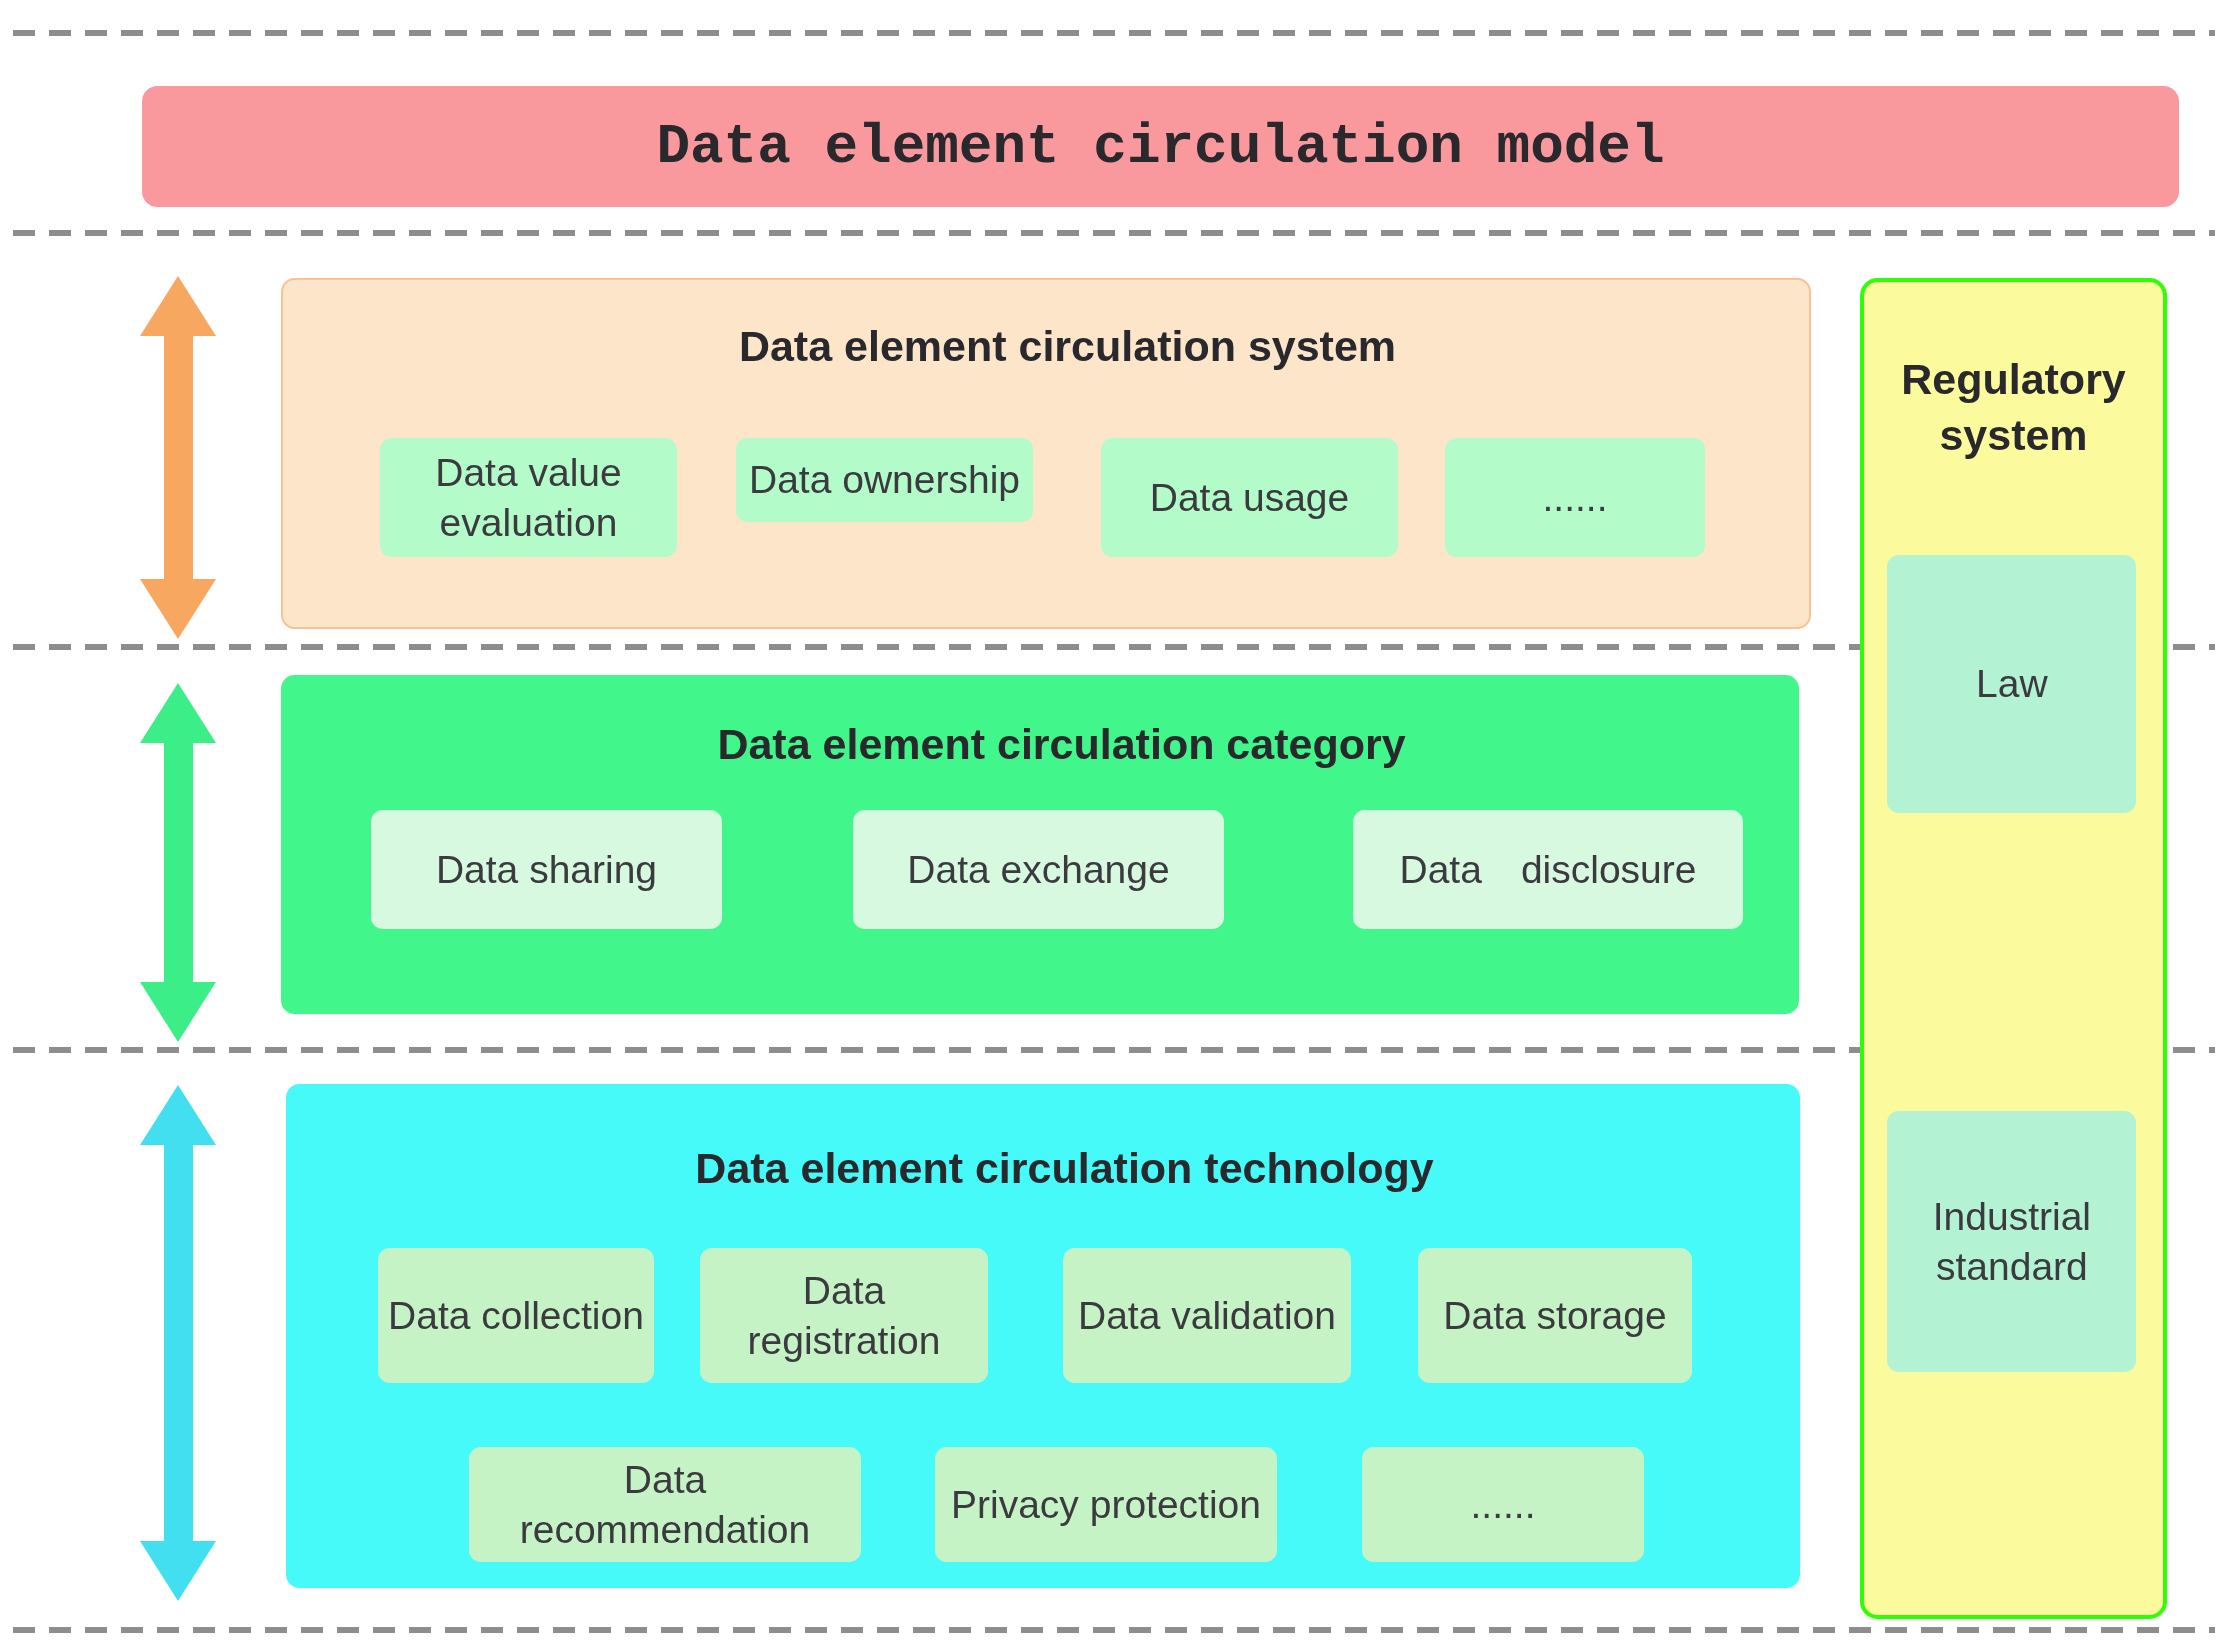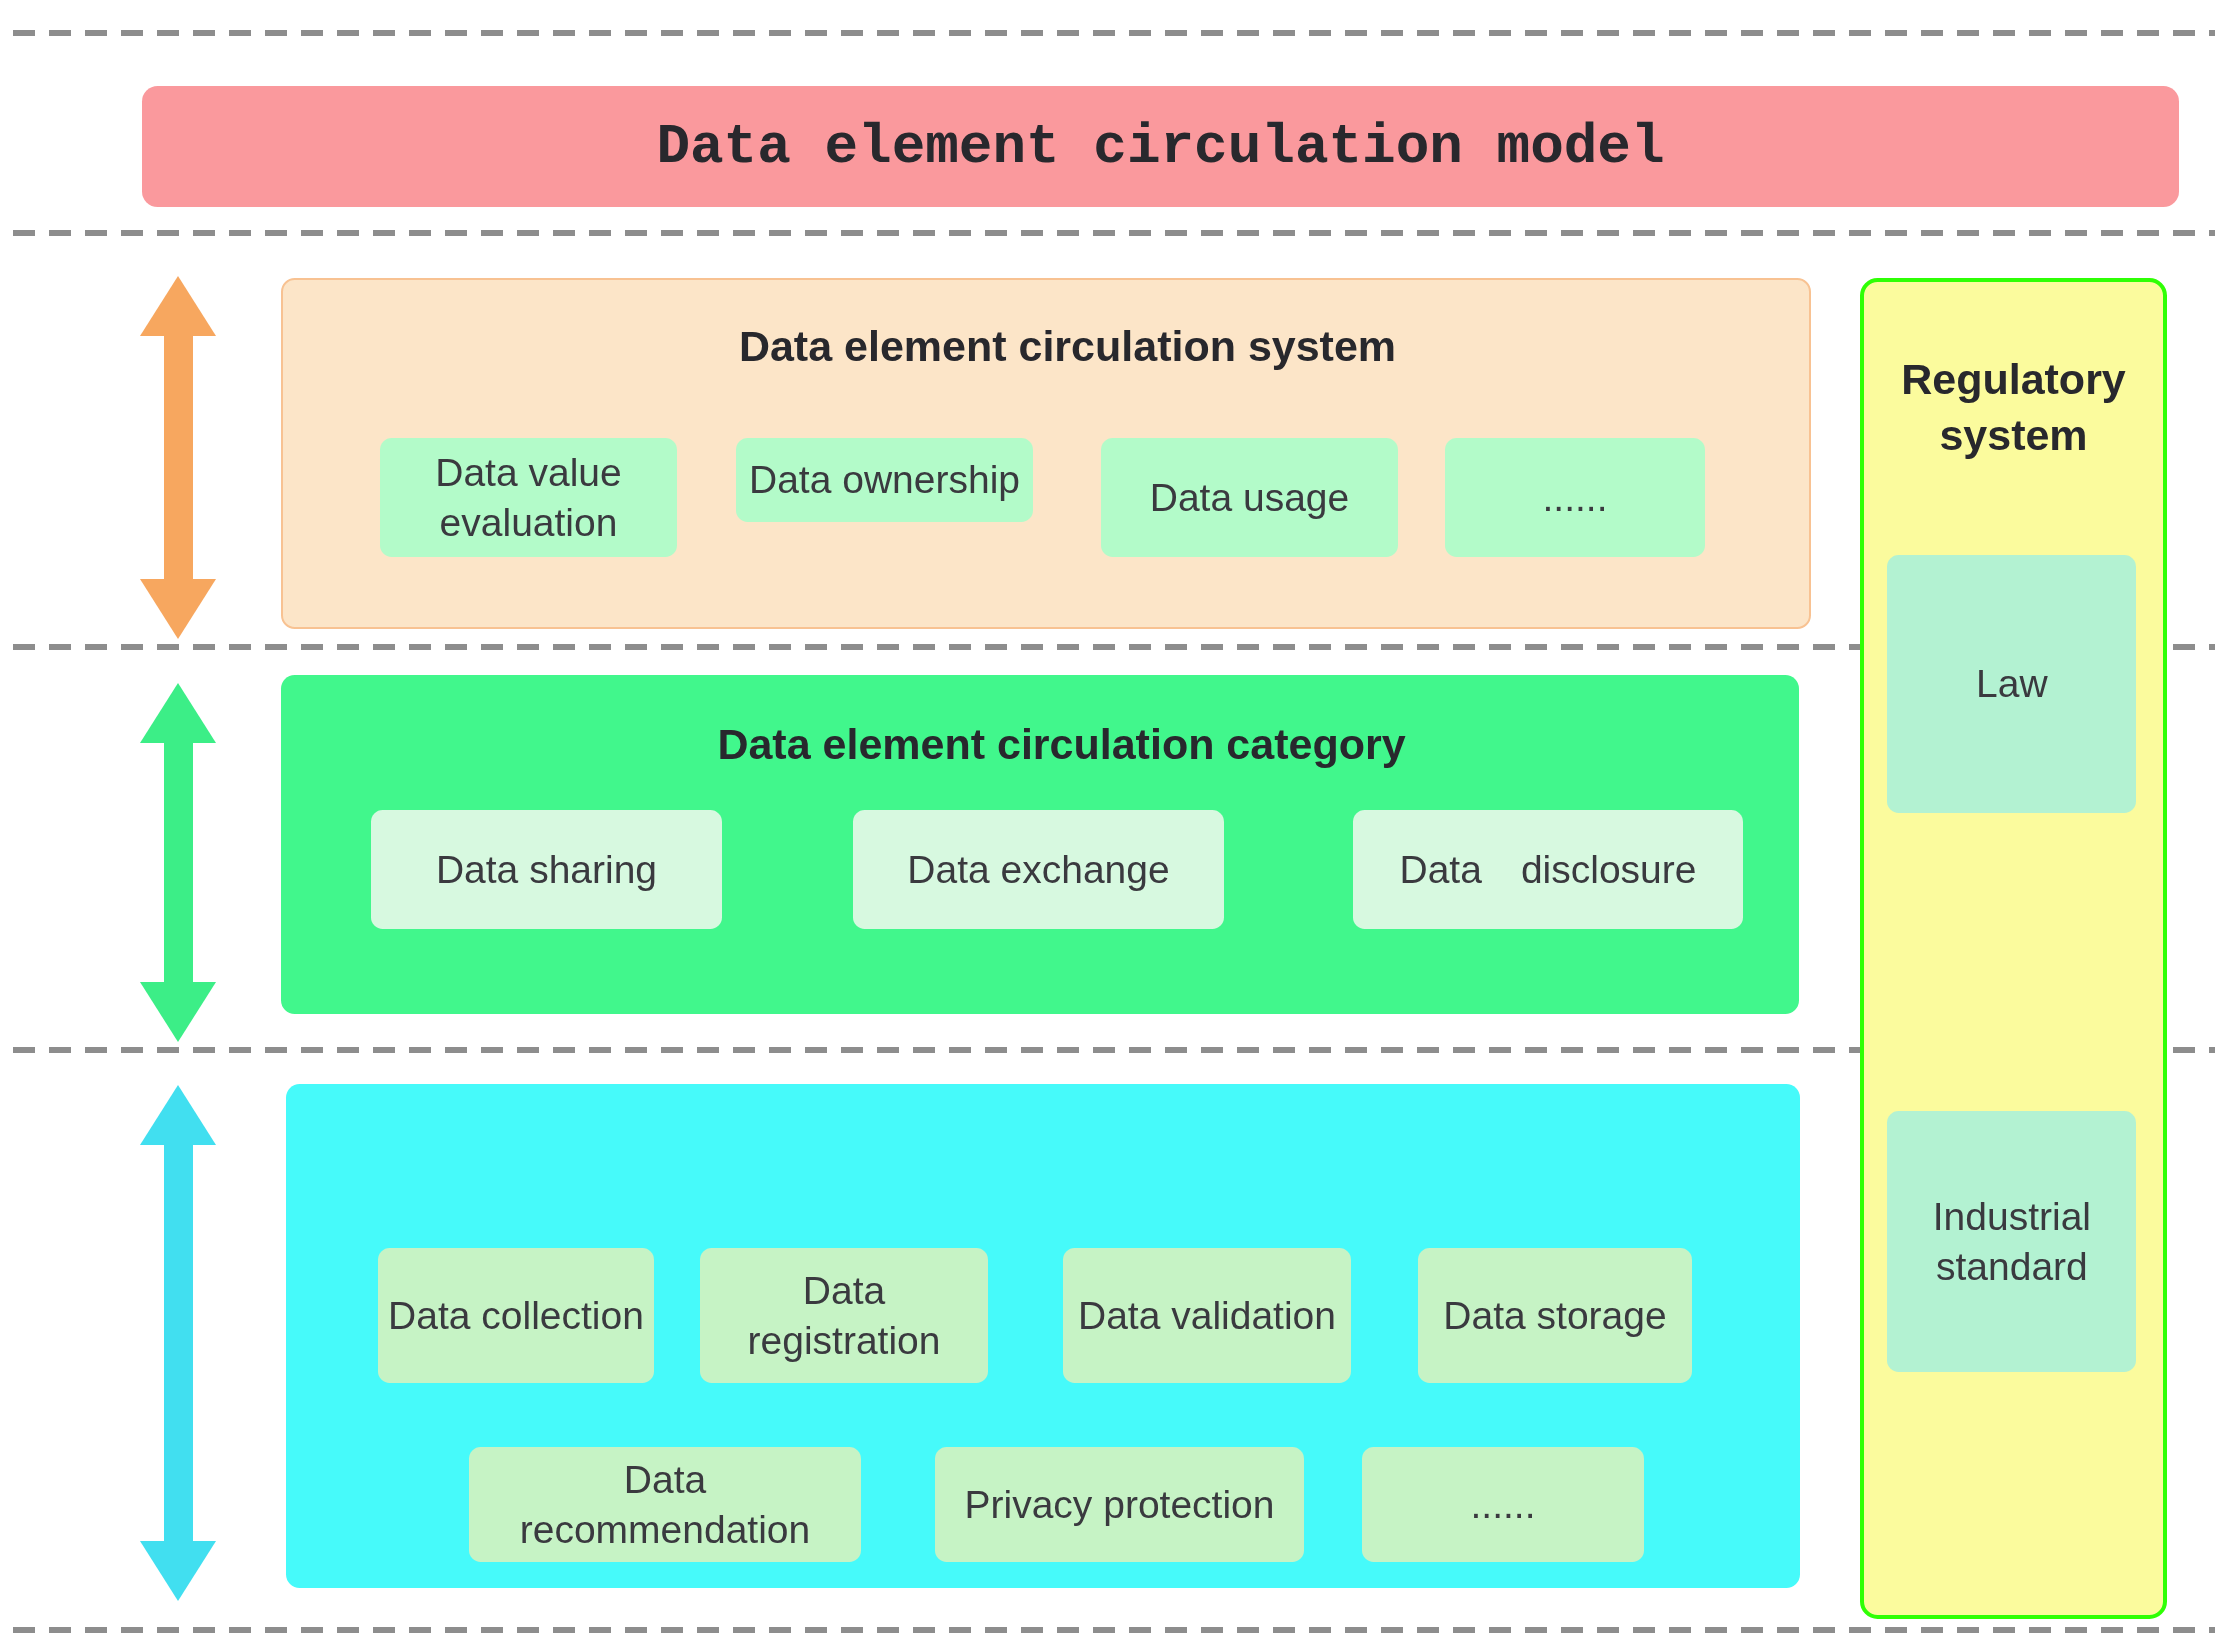--- a/index.html
+++ b/index.html
@@ -92,26 +92,27 @@
   </div>
 
   <div class="box category-box" style="background-color: rgb(65, 247, 140); --item-bg: #d7f9e0;">
     <div class="sec-title" style="top:42px">Data element circulation category</div>
     <div class="item" style="left:90px;top:135px;width:351px;height:119px">Data sharing</div>
     <div class="item" style="left:572px;top:135px;width:371px;height:119px">Data exchange</div>
     <div class="item wide-space" style="left:1072px;top:135px;width:390px;height:119px">Data disclosure</div>
   </div>
 
   <div class="box technology-box" style="background-color: rgb(70, 250, 250); --item-bg: #c6f3c5;">
+    <div class="sec-title" style="top:57px">Data element circulation technology</div>
     <div class="item" style="left:92px;top:164px;width:276px;height:135px">Data collection</div>
     <div class="item" style="left:414px;top:164px;width:288px;height:135px">Data registration</div>
     <div class="item" style="left:777px;top:164px;width:288px;height:135px">Data validation</div>
     <div class="item" style="left:1132px;top:164px;width:274px;height:135px">Data storage</div>
     <div class="item" style="left:183px;top:363px;width:392px;height:115px">Data recommendation</div>
-    <div class="item" style="left:649px;top:363px;width:369px;height:115px">Privacy protection</div>
+    <div class="item" style="left:649px;top:363px;width:342px;height:115px">Privacy protection</div>
     <div class="item" style="left:1076px;top:363px;width:282px;height:115px">......</div>
   </div>
 
   <div class="box regulatory-box" style="background-color: rgb(251, 251, 157); border-color: rgb(47, 255, 5); --item-bg: #b3f2d2;">
     <div class="sec-title" style="top:70px;padding:0 22px">Regulatory system</div>
     <div class="item" style="left:23.4px;top:273px;width:249px;height:258px">Law</div>
     <div class="item" style="left:23.4px;top:829px;width:249px;height:261px">Industrial standard</div>
   </div>
 
 </div>

